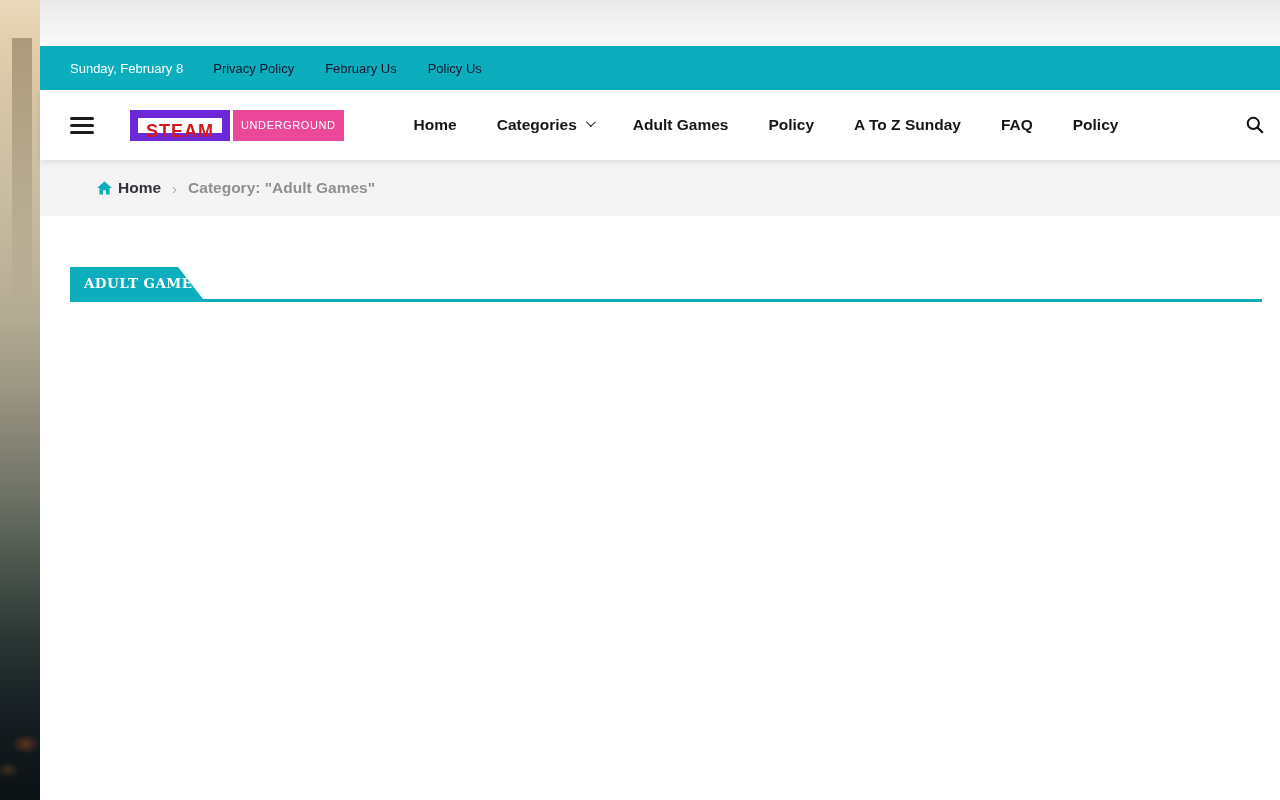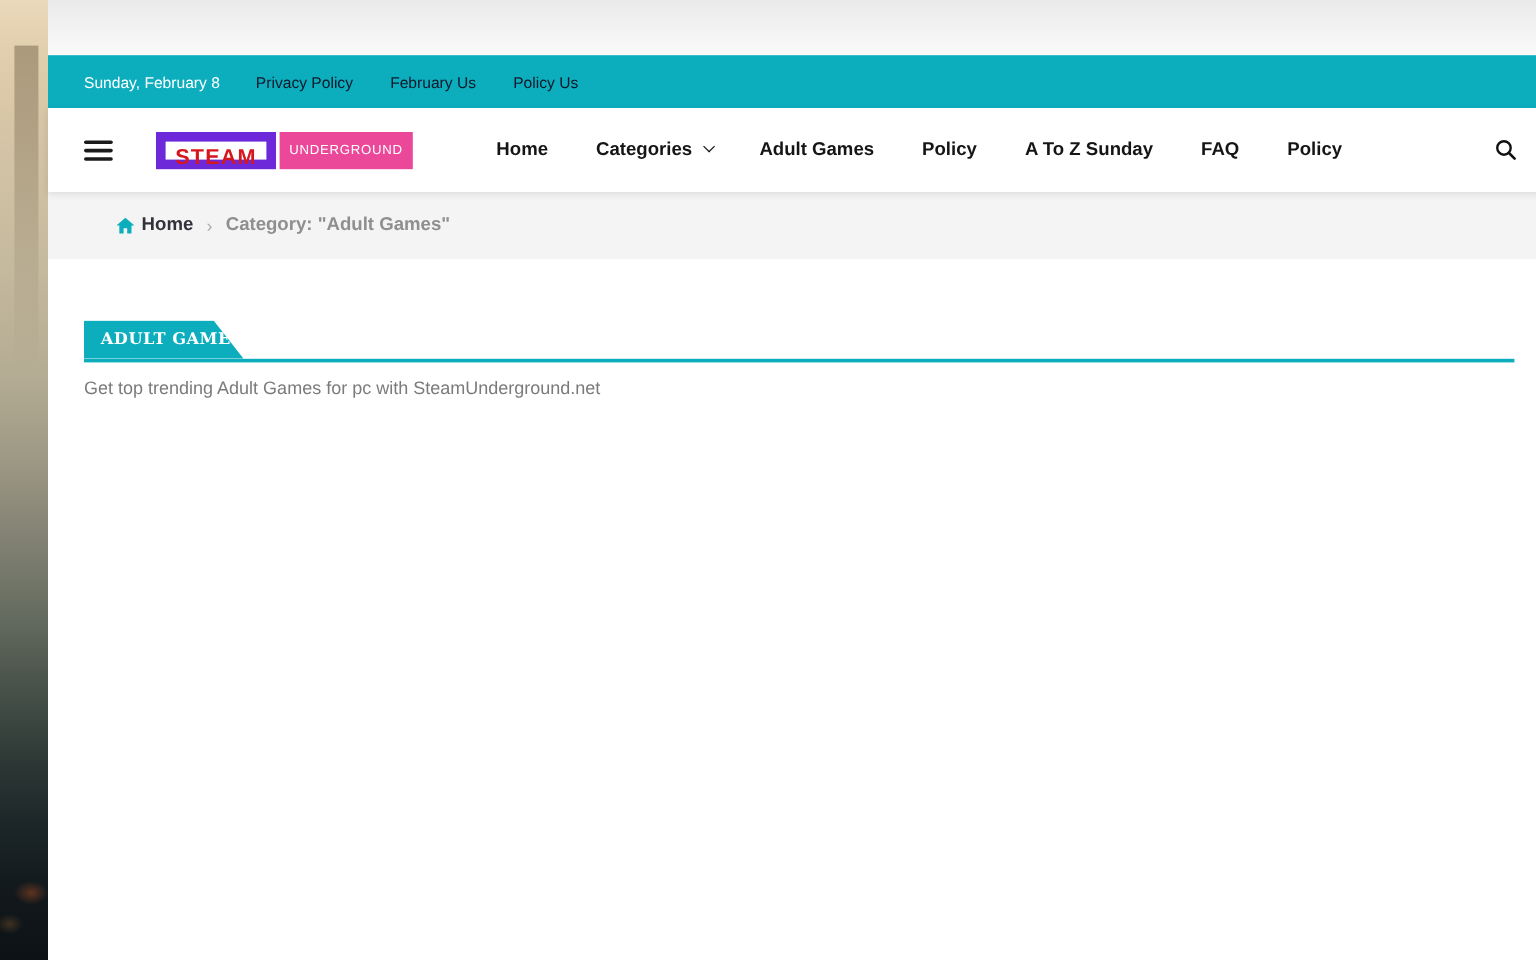--- a/index.html
+++ b/index.html
@@ -147,16 +147,15 @@
       </svg>
       <span class="home-label">Home</span>
     </span>
     <span class="sep">›</span>
     <span class="current">Category: "Adult Games"</span>
   </div>
 
   <div class="content">
     <div class="section-badge">ADULT GAMES</div>
     <div class="section-line"></div>
-    <p class="description">Get top trending Adult Games for pc with SteamUnderground.net</p>
   </div>
 
 </div>
 
 </body></html>

